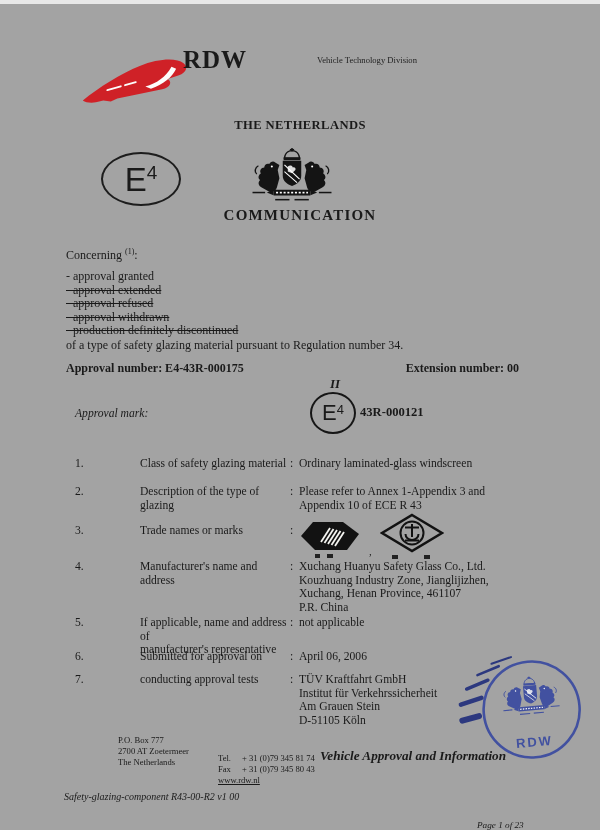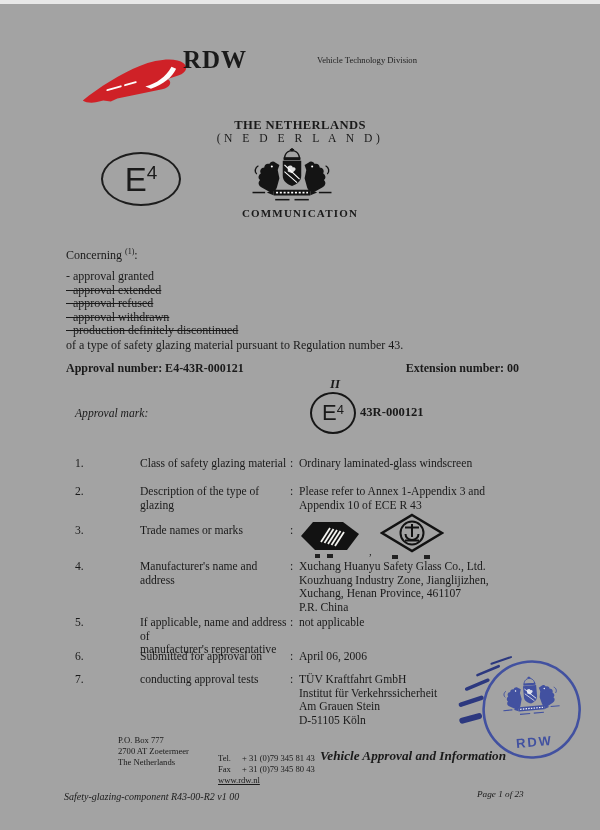--- a/index.html
+++ b/index.html
@@ -10,21 +10,21 @@
   }
   .abs{position:absolute;}
   .struck{text-decoration:line-through;}
   .ctr{left:7px;width:586px;text-align:center;}
 
   .brand{left:183px;top:42px;font-size:25px;font-weight:600;letter-spacing:1px;}
   .division{left:317px;top:51px;font-size:8.6px;color:#222;text-align:center;}
 
   .country{top:114px;font-size:12.6px;font-weight:bold;letter-spacing:.4px;}
   .country-native{top:128px;font-size:11.6px;letter-spacing:3.5px;}
-  .communication{top:203px;font-size:11px;font-weight:bold;letter-spacing:1.2px;}
+  .communication{top:203px;font-size:15px;font-weight:bold;letter-spacing:1.2px;}
 
   .e-badge{left:101px;top:148px;width:76px;height:50px;border:2.5px solid #1d1d1d;
     border-radius:50%;display:flex;align-items:center;justify-content:center;
     font-family:"Liberation Sans",sans-serif;}
   .e-badge .eL{font-size:33px;line-height:1;}
   .e-badge .eD{font-size:19px;line-height:1;transform:translateY(-7px);}
 
   .concerning{left:66px;top:243px;font-size:12px;}
   .concerning sup{font-size:8px;}
   .options{left:66px;top:266px;font-size:12px;line-height:13.6px;}
@@ -52,21 +52,21 @@
   .trade-sep{font-size:11px;transform:translateY(-4px);}
 
   .stamp{left:458px;top:648px;width:136px;height:124px;transform:rotate(-5deg);opacity:.92;}
 
   .f-address{left:118px;top:731px;font-size:8.6px;line-height:10.8px;}
   .f-contact{left:218px;top:749px;font-size:8.6px;line-height:10.8px;}
   .f-contact .lab{display:inline-block;width:24px;}
   .f-web{text-decoration:underline;}
   .f-dept{left:320px;top:744px;font-size:13.2px;font-weight:bold;font-style:italic;}
   .f-ref{left:64px;top:787px;font-size:10px;font-style:italic;}
-  .f-page{left:477px;top:785px;font-size:9.2px;font-style:italic;}
+  .f-page{left:477px;top:816px;font-size:9.2px;font-style:italic;}
 </style>
 </head>
 <body>
 
 <svg width="0" height="0" style="position:absolute">
   <defs>
     <symbol id="dutch-arms" viewBox="0 0 100 70">
 
       <rect x="49" y="0" width="2" height="4" fill="currentColor"></rect>
       <rect x="47.5" y="1" width="5" height="1.6" fill="currentColor"></rect>
@@ -116,21 +116,20 @@
   <svg class="abs" style="left:80px;top:44px" width="112" height="62" viewBox="0 0 120 66">
     <path d="M3,56 C20,42 44,27 64,19 C84,11 103,10 111,16 C116,20 114,26 106,29 L94,33 C99,36 97,42 88,44 L40,54 l-7,3 -8,-1 -8,2 C11,59 6,58 3,56 Z" fill="#cf2127"></path>
     <path d="M98,20 C92,31 82,38 70,41 L76,43.5 C89,39 99,31 103,22 Z" fill="#fdfdfc"></path>
     <rect x="28" y="42" width="17" height="2" rx="1" transform="rotate(-16 36 43)" fill="#fdfdfc"></rect>
     <rect x="47" y="37" width="14" height="2" rx="1" transform="rotate(-16 54 38)" fill="#fdfdfc"></rect>
   </svg>
   <div class="abs brand">RDW</div>
   <div class="abs division">Vehicle Technology Division</div>
 
   <div class="abs ctr country">THE NETHERLANDS</div>
-  <div class="abs ctr country-native">(N E D E R L A N D)</div>
 
   <div class="abs e-badge">
     <span class="eL">E</span>
       <span class="eD">4</span>
   </div>
 
   <svg class="abs" style="left:250px;top:144px;color:#141414" width="84" height="59" viewBox="0 0 100 70">
     <use href="#dutch-arms"></use>
   </svg>
 
@@ -139,23 +138,23 @@
   <div class="abs concerning">
     <span>Concerning</span>&nbsp;<sup>(1)</sup><span>:</span>
   </div>
   <div class="abs options">
     <div>- approval granted</div>
     <div class="struck">- approval extended</div>
     <div class="struck">- approval refused</div>
     <div class="struck">- approval withdrawn</div>
     <div class="struck">- production definitely discontinued</div>
   </div>
-  <div class="abs subject">of a type of safety glazing material pursuant to Regulation number 43.</div>
-
-  <div class="abs approval-number">Approval number: E4-43R-000121</div>
+  <div class="abs subject">of a type of safety glazing material pursuant to Regulation number 34.</div>
+
+  <div class="abs approval-number">Approval number: E4-43R-000175</div>
   <div class="abs extension-number">Extension number: 00</div>
 
   <div class="abs mark-label">Approval mark:</div>
   <div class="abs mark-roman">II</div>
   <div class="abs mark-badge">
     <span class="eL">E</span>
       <span class="eD">4</span>
   </div>
   <div class="abs mark-number">43R-000121</div>
 
@@ -283,21 +282,21 @@
     <use href="#dutch-arms" x="44" y="24" width="60" height="44" style="color:#3a4ba0"></use>
     <text x="74" y="95" text-anchor="middle" fill="#3a4ba0" font-family="Liberation Sans, sans-serif" font-size="13" font-weight="bold" letter-spacing="2">RDW</text>
   </svg>
 
   <div class="abs f-address">
     <div>P.O. Box 777</div>
     <div>2700 AT Zoetermeer</div>
     <div>The Netherlands</div>
   </div>
   <div class="abs f-contact">
-    <div><span class="lab">Tel.</span><span>+ 31 (0)79 345 81 43</span></div>
+    <div><span class="lab">Tel.</span><span>+ 31 (0)79 345 81 74</span></div>
     <div><span class="lab">Fax</span><span>+ 31 (0)79 345 80 43</span></div>
     <div class="f-web">www.rdw.nl</div>
   </div>
   <div class="abs f-dept">Vehicle Approval and Information</div>
   <div class="abs f-ref">Safety-glazing-component R43-00-R2 v1 00</div>
   <div class="abs f-page">Page 1 of 23</div>
 
 </div>
 
 </body></html>

